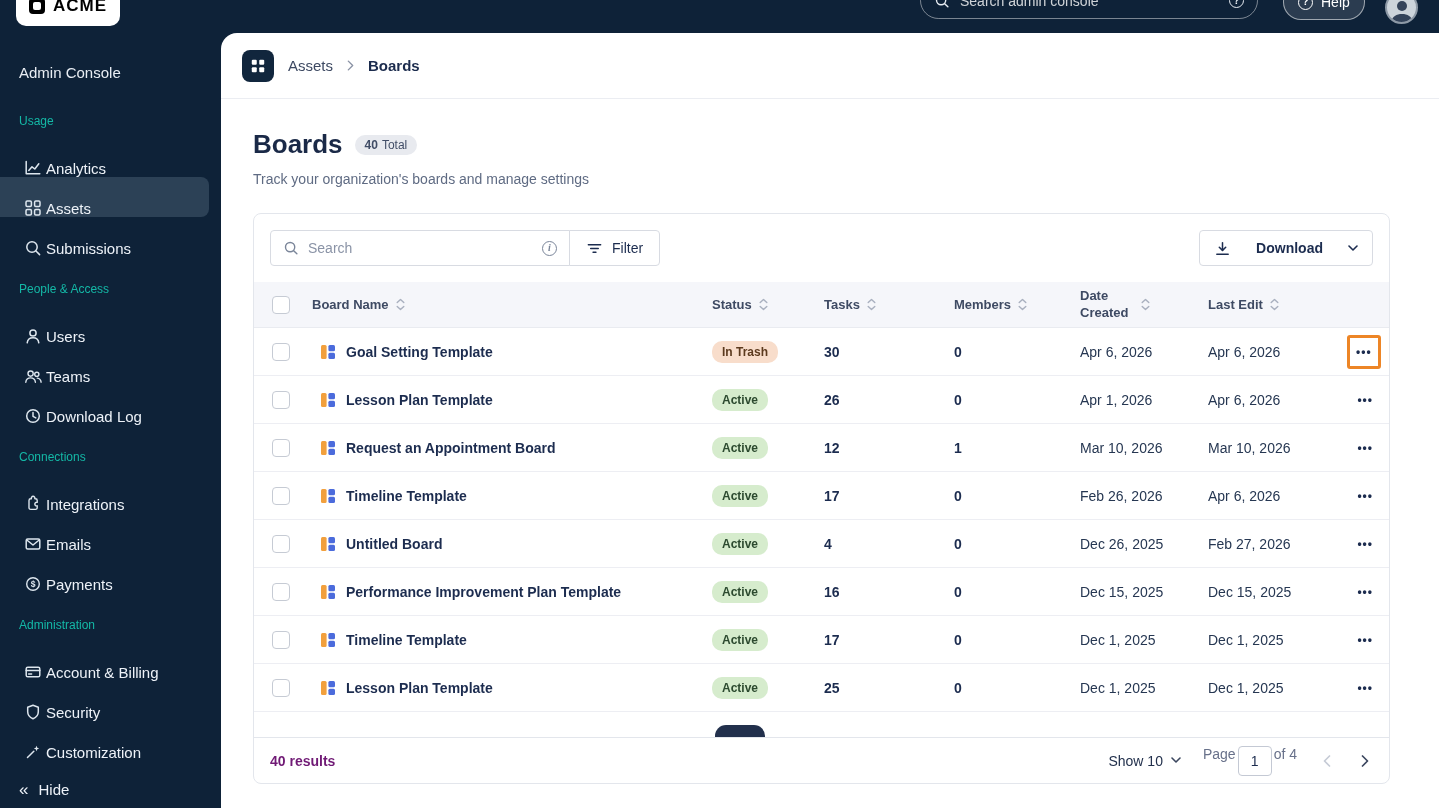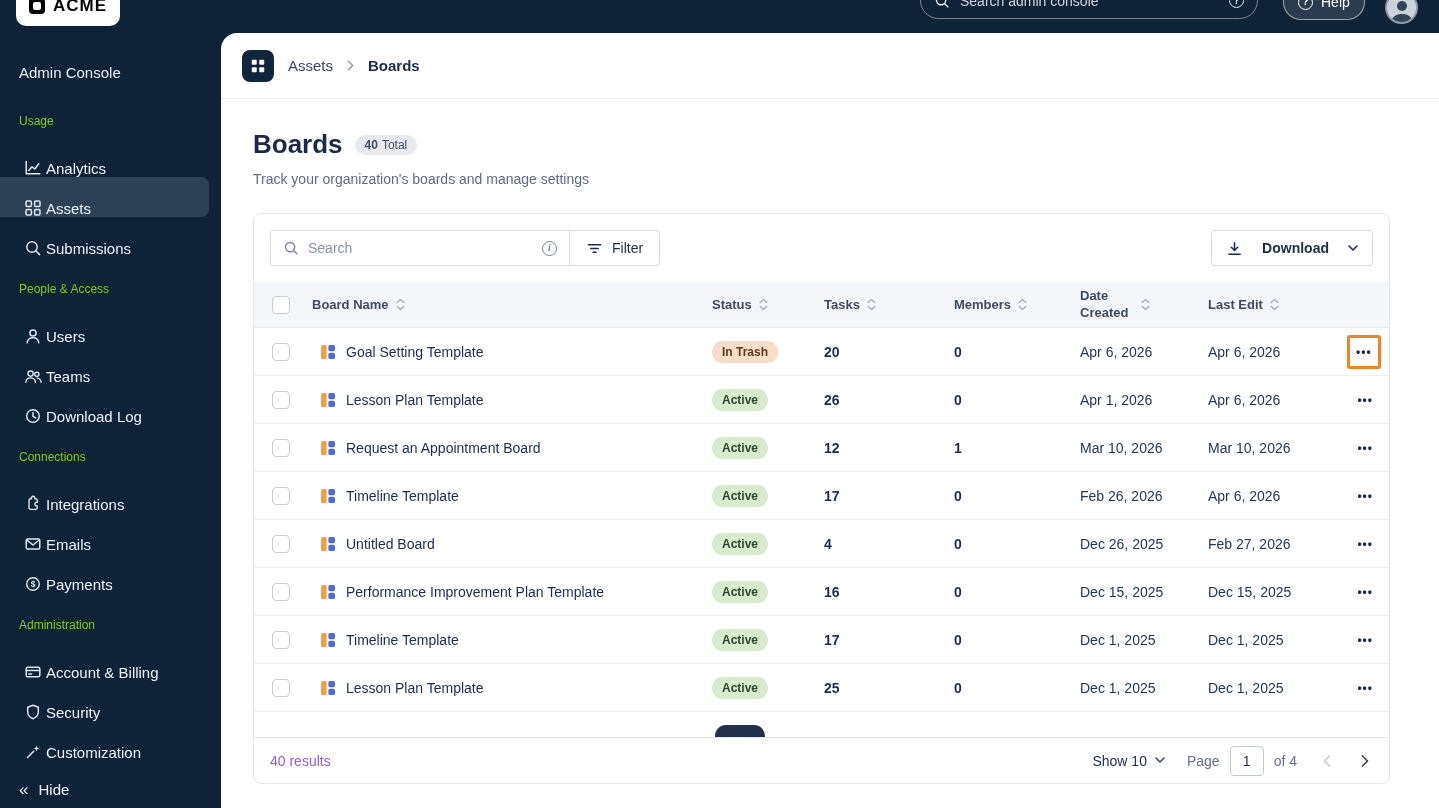--- a/index.html
+++ b/index.html
@@ -50,21 +50,21 @@
   }
   .avatar {
     left:1385px; top:-9px; width:33px; height:33px; border-radius:50%;
     background:#ccd4db; border:2px solid #8d99a6;
     display:flex; align-items:flex-end; justify-content:center; overflow:hidden;
   }
 
   
   .sidebar { position:absolute; left:0; top:0; width:221px; height:100%; z-index:2; }
   .admin-title { margin:64px 0 0 19px; font-size:15px; color:#e9eef4; }
-  .section-label { margin:25px 0 0 19px; font-size:12px; color:#84cc16; }
+  .section-label { margin:25px 0 0 19px; font-size:12px; color:#14b8a6; }
   .section-label.first { margin-top:33px; }
   .nav-list { margin-top:9px; }
   .nav-item {
     height:40px; display:flex; align-items:flex-end; gap:4px;
     padding-left:24px; color:#edf2f8; font-size:15px; cursor:pointer;
   }
   .nav-item .nicon { color:#dde6ee; flex:none; }
   .nav-item.active {
     background:#2c4156; width:209px; border-radius:0 8px 8px 0; font-weight:500;
   }
@@ -115,21 +115,21 @@
     flex:1; border:none; outline:none; font-size:14px; color:#1c2c4f; font-family:inherit; min-width:0;
   }
   .card-search input::placeholder { color:#8a93a6; }
   .filter-btn {
     height:36px; margin-left:-1px; border:1px solid #d8dbe2; border-radius:0 4px 4px 0;
     background:#fff; display:flex; align-items:center; gap:9px; padding:0 16px;
     font-size:14px; font-weight:500; color:#1c2c4f; cursor:pointer; font-family:inherit;
   }
   .download-btn {
     height:36px; border:1px solid #d8dbe2; border-radius:4px; background:#fff;
-    display:flex; align-items:center; gap:19px; padding:0 14px;
+    display:flex; align-items:center; gap:25px; padding:0 14px;
     font-size:14px; font-weight:600; color:#1c2c4f; cursor:pointer; font-family:inherit;
   }
 
   .thead-row, .trow {
     display:grid;
     grid-template-columns: 42px 400px 112px 130px 126px 128px 139px 1fr;
     align-items:center;
   }
   .thead-row {
     height:46px; background:#f5f6fa; border-bottom:1px solid #e9ebf0;
@@ -139,21 +139,21 @@
   .hcell.c-check { padding-left:18px; }
   .hlabel-narrow { display:inline-block; width:54px; line-height:1.25; }
 
   .trow { height:48px; border-bottom:1px solid #edeef3; background:#fff; }
   .cell { padding-left:16px; display:flex; align-items:center; }
   .c-check { padding-left:18px; }
   .checkbox {
     width:18px; height:18px; border:1.5px solid #c6cbd4; border-radius:4px; background:#fff; cursor:pointer; flex:none;
   }
   .board-icon { margin-left:8px; flex:none; }
-  .board-name { margin-left:10px; font-size:14px; font-weight:400; color:#1c2c4f; cursor:pointer; white-space:nowrap; }
+  .board-name { margin-left:10px; font-size:14px; font-weight:700; color:#1c2c4f; cursor:pointer; white-space:nowrap; }
   .badge {
     padding:4px 10px; border-radius:10px; font-size:12px; font-weight:600; white-space:nowrap;
   }
   .badge-active { background:#d6eccd; color:#2c4a2f; }
   .badge-trash  { background:#f8ddcb; color:#5c3a1e; }
   .num { font-size:14px; font-weight:700; color:#1c2c4f; }
   .date { font-size:14px; color:#263752; }
   .c-actions { justify-content:flex-end; padding-right:10px; }
   .dots-wrap { display:inline-flex; }
   .dots {
@@ -166,24 +166,24 @@
   .partial-row { position:relative; height:25px; overflow:hidden; background:#fff; }
   .partial-badge {
     position:absolute; left:461px; top:13px; width:50px; height:22px;
     background:#22304c; border-radius:11px;
   }
 
   .card-footer {
     height:46px; border-top:1px solid #e3e6ec;
     display:flex; align-items:center; justify-content:space-between; padding:0 16px;
   }
-  .results-label { font-size:14px; font-weight:400; color:#8b5cf6; }
+  .results-label { font-size:14px; font-weight:700; color:#701a75; }
   .pager { display:flex; align-items:center; gap:22px; }
   .show-select { display:flex; align-items:center; gap:8px; font-size:14px; color:#22304c; cursor:pointer; }
-  .page-group { display:flex; align-items:center; gap:10px; font-size:14px; color:#68718a; }
+  .page-group { display:flex; align-items:flex-start; gap:2px; font-size:14px; color:#68718a; }
   .page-input {
     width:34px; height:30px; border:1px solid #c4c9d4; border-radius:4px;
     text-align:center; font-size:14px; color:#1c2c4f; font-family:inherit; outline:none;
   }
   .pg-btn { background:none; border:none; padding:4px; cursor:pointer; }
   .pg-prev { color:#c6cbd6; }
   .pg-next { color:#3c475f; }
 </style>
 </head>
 <body>
@@ -498,21 +498,21 @@
                 <rect x="8.4" y="1" width="6.6" height="6.2" rx="1.5" fill="#4b6bdc"></rect>
                 <rect x="8.4" y="8.8" width="6.6" height="6.2" rx="1.5" fill="#4b6bdc"></rect>
               </svg>
       </span>
       <span class="board-name">Goal Setting Template</span>
     </div>
     <div class="cell">
             <span class="badge badge-trash">In Trash</span>
           </div>
     <div class="cell">
-            <span class="num v-tasks">20</span>
+            <span class="num v-tasks">30</span>
           </div>
     <div class="cell">
             <span class="num v-members">0</span>
           </div>
     <div class="cell">
             <span class="date v-date">Apr 6, 2026</span>
           </div>
     <div class="cell">
             <span class="date v-edit">Apr 6, 2026</span>
           </div>

